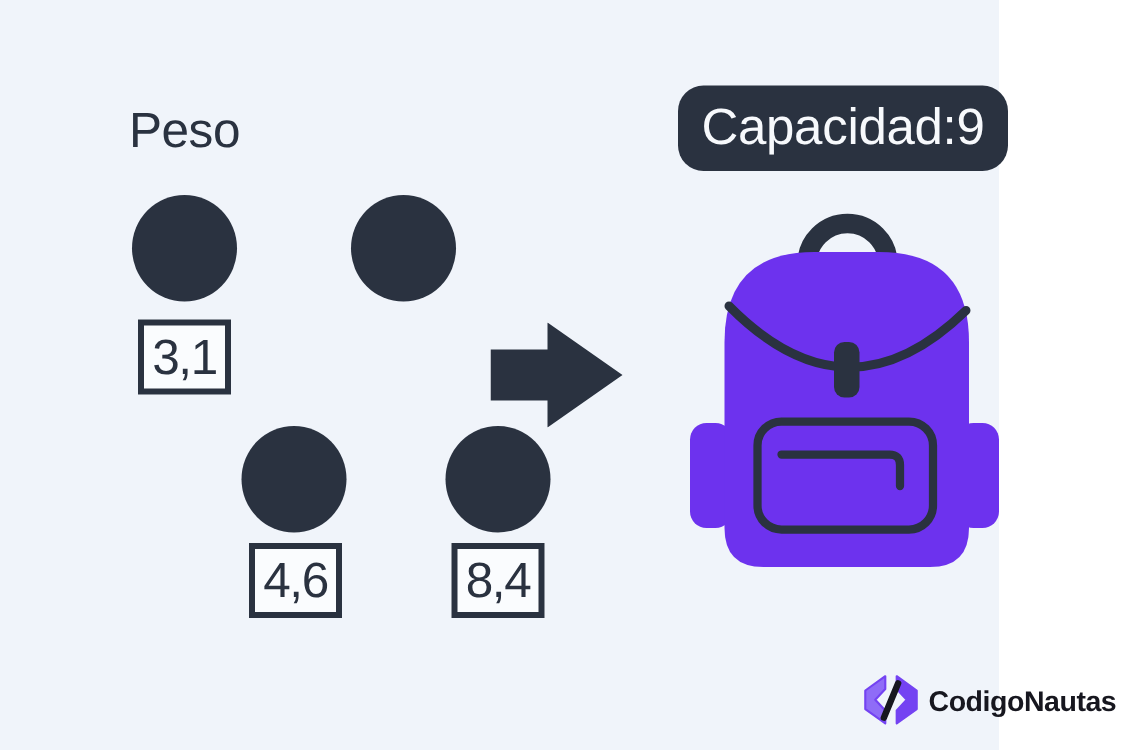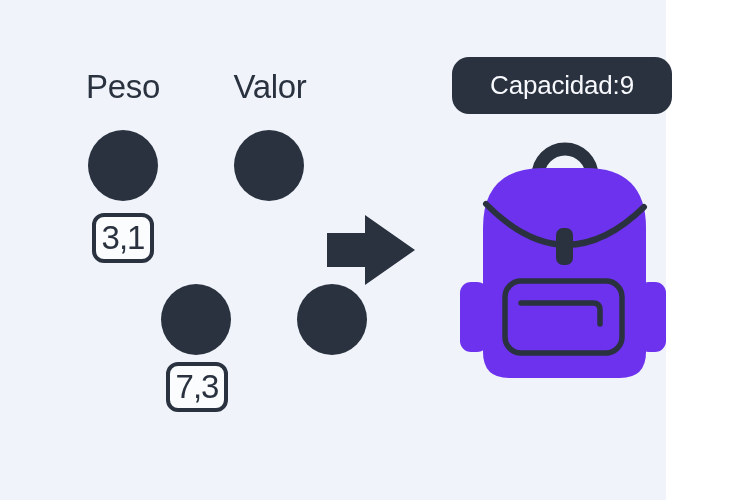--- a/index.html
+++ b/index.html
@@ -33,38 +33,38 @@
     width:70px;height:71px;border-radius:50%;
     background:var(--dark);
   }
   .c1{left:88px;top:130px;}
   .c2{left:234px;top:130px;}
   .c3{left:161px;top:284px;}
   .c4{left:297px;top:284px;}
 
   .item-box{
     width:62px;height:50px;
-    border:4px solid var(--dark);border-radius:12px;
+    border:4px solid var(--dark);border-radius:0;
     background:var(--box-fill);
     display:flex;align-items:center;justify-content:center;
     font-size:33px;font-weight:500;color:var(--dark);
     letter-spacing:-1px;
   }
   .b1{left:92px;top:213px;}
   .b2{left:238px;top:213px;}
   .b3{left:166px;top:362px;}
   .b4{left:301px;top:362px;}
 
   .arrow-wrap{left:327px;top:215px;width:90px;height:70px;}
 
   .capacity-badge{
     left:452px;top:57px;width:220px;height:57px;
     background:var(--dark);border-radius:17px;
     display:flex;align-items:center;justify-content:center;
-    font-size:26px;font-weight:500;color:var(--badge-text);
+    font-size:34px;font-weight:500;color:var(--badge-text);
     letter-spacing:-0.2px;
   }
 
   .backpack-wrap{left:458px;top:138px;width:210px;height:245px;}
 
   .brand{
     left:573px;top:448px;height:42px;
     display:flex;align-items:center;gap:4px;
   }
   .brand-name{
@@ -75,35 +75,37 @@
   .fill-dark{fill:var(--dark);}
   .fill-purple{fill:var(--purple);}
   .stroke-dark{stroke:var(--dark);fill:none;}
 </style>
 </head>
 <body>
 
 <div class="stage">
 
   <div class="abs col-label peso-label">Peso</div>
-  <div class="abs col-label valor-label">Valor</div>
 
   <div class="abs item-circle c1"></div>
   <div class="abs item-box b1">
     <span>3,1</span>
   </div>
 
   <div class="abs item-circle c2"></div>
 
   <div class="abs item-circle c3"></div>
   <div class="abs item-box b3">
-    <span>7,3</span>
+    <span>4,6</span>
   </div>
 
   <div class="abs item-circle c4"></div>
+  <div class="abs item-box b4">
+    <span>8,4</span>
+  </div>
 
   <div class="abs arrow-wrap">
     <svg width="90" height="70" viewBox="0 0 90 70" aria-hidden="true">
       <polygon class="fill-dark" points="0,18 38,18 38,0 88,35 38,70 38,52 0,52"></polygon>
     </svg>
   </div>
 
   <div class="abs capacity-badge">
     <span>Capacidad:9</span>
   </div>
@@ -121,14 +123,24 @@
       <path class="stroke-dark" d="M 28 66 Q 107 146 186 69" stroke-width="6" stroke-linecap="round"></path>
 
       <rect class="fill-dark" x="98" y="90" width="17" height="37" rx="7"></rect>
 
       <rect class="fill-purple" x="47" y="143" width="117" height="72" rx="16" style="stroke:var(--dark);stroke-width:5.5;"></rect>
 
       <path class="stroke-dark" d="M 63 165 L 135 165 Q 142 165 142 172 L 142 186" stroke-width="5.5" stroke-linecap="round"></path>
     </svg>
   </div>
 
+  <div class="abs brand">
+    <span>
+      <svg width="42" height="40" viewBox="0 0 44 42" aria-hidden="true">
+        <path d="M18 4 L4 14 L4 27 L18 37 L18 28 L11 20.5 L18 13 Z" style="fill:var(--logo-purple-light);stroke:var(--logo-purple);stroke-width:1.5;stroke-linejoin:round;"></path>
+        <path d="M26 4 L40 14 L40 27 L26 37 L26 28 L33 20.5 L26 13 Z" style="fill:var(--logo-purple);stroke:var(--logo-purple);stroke-width:1.5;stroke-linejoin:round;"></path>
+        <line x1="27" y1="9" x2="17" y2="33" style="stroke:var(--logo-text);stroke-width:4.5;stroke-linecap:round;"></line>
+      </svg>
+    </span>
+    <span class="brand-name">CodigoNautas</span>
+  </div>
 
 </div>
 
 </body></html>

